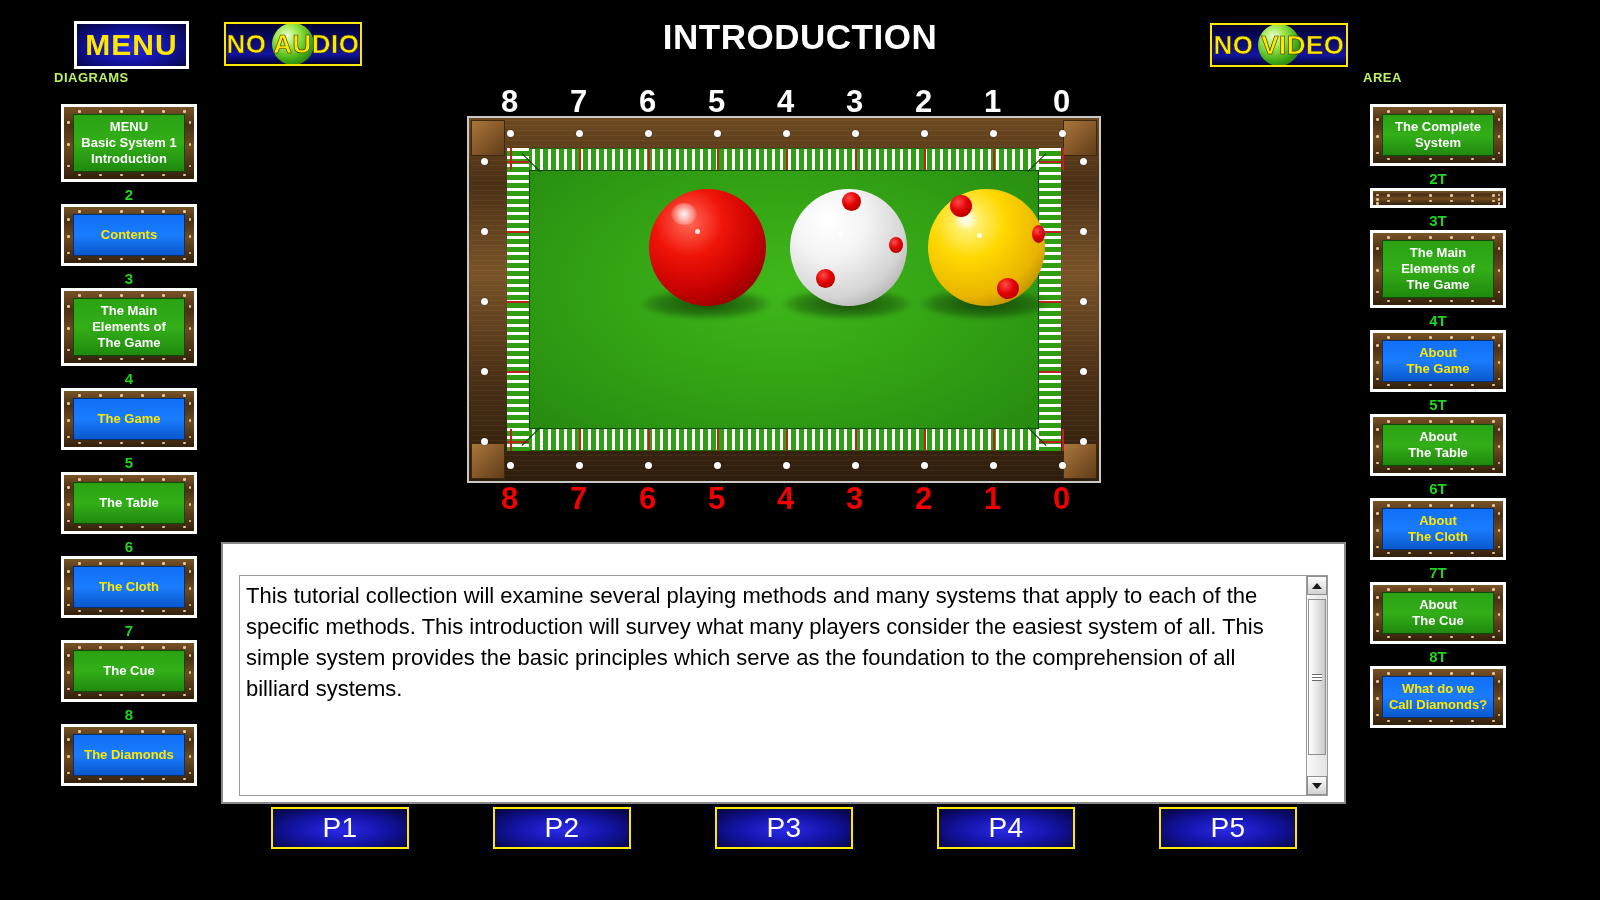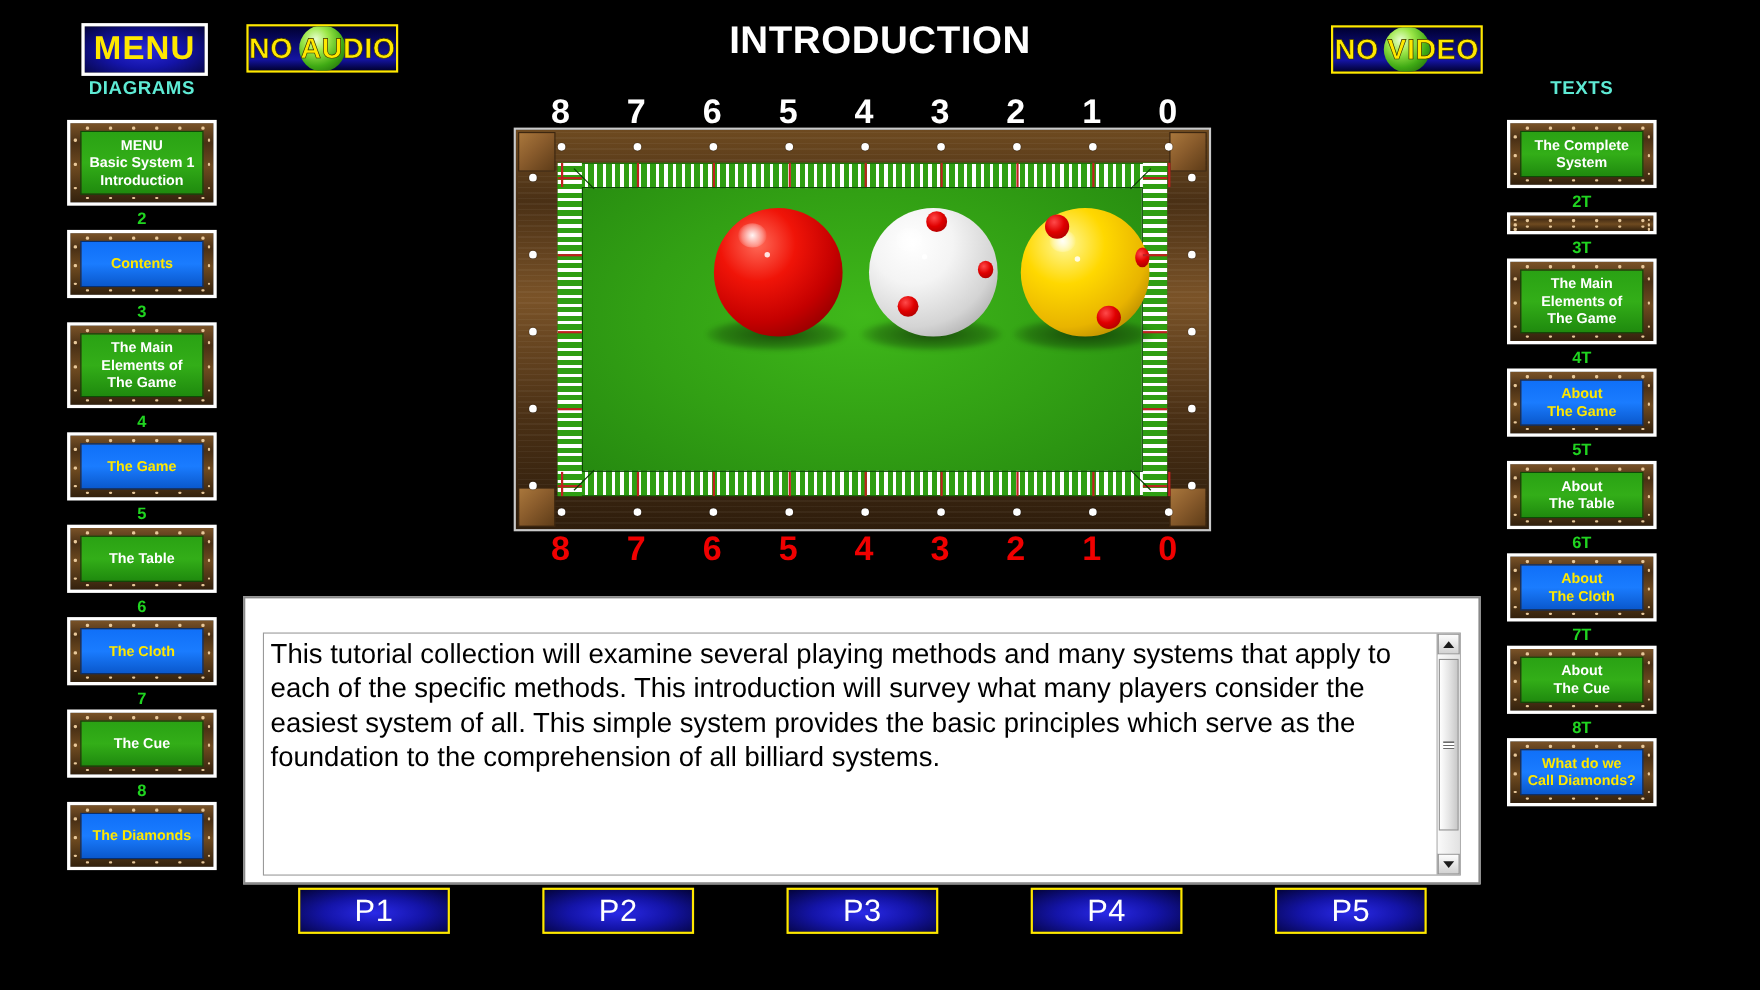--- a/index.html
+++ b/index.html
@@ -181,21 +181,21 @@
   #ball-yellow {
     background: radial-gradient(circle at 34% 28%, #fff89a 0%, #ffd800 32%, #e8b400 66%, #8a6200 100%);
   }
 
   
   .side-col { position: absolute; width: 150px; }
   #diagrams-col { left: 54px; top: 70px; }
   #texts-col    { left: 1363px; top: 70px; }
 
   .col-header {
-    text-align: center; color: #5eead4; font-size: 17px; font-weight: bold;
+    text-align: left; color: #bef264; font-size: 13px; font-weight: bold;
     letter-spacing: 0.5px; margin-bottom: 2px;
   }
   .nav-index {
     text-align: center; color: #20d420; font-size: 15px; font-weight: bold;
     line-height: 16px; height: 17px;
   }
   
   .mini-table {
     width: 136px; margin: 0 auto 0 auto;
     border: 3px solid #ffffff;
@@ -234,21 +234,21 @@
   #text-panel-title {
     text-align: center; font-size: 20px; font-weight: bold; color: #000;
     padding: 4px 0 2px 0; letter-spacing: 0.3px;
   }
   #text-panel-body-wrap {
     position: absolute; left: 16px; right: 16px; top: 31px; bottom: 6px;
     border: 1px solid #9a9a9a; background: #fff; display: flex;
   }
   #text-panel-body {
     flex: 1; padding: 4px 8px 4px 6px; overflow: hidden;
-    font-size: 25px; line-height: 31px; color: #000;
+    font-size: 22px; line-height: 31px; color: #000;
     font-family: "Liberation Sans", sans-serif;
   }
   
   #text-scrollbar {
     width: 21px; background: linear-gradient(to right,#f2f2f2,#d8d8d8);
     border-left: 1px solid #9a9a9a; position: relative;
     display: flex; flex-direction: column; cursor: pointer;
   }
   .sb-btn {
     height: 19px; background: linear-gradient(to bottom,#fdfdfd,#d2d2d2);
@@ -631,21 +631,21 @@
               <div class="mdot" style="top: calc(80%); left: 3px;"></div>
               <div class="mdot" style="top: calc(80%); right: 3px;"></div>
             </div>
             <div class="mini-felt felt-blue">The Diamonds</div>
           </div>
         </div>
       </div>
   </div>
 
   <div class="side-col" id="texts-col">
-    <div class="col-header">TEXTS</div>
+    <div class="col-header">AREA</div>
     <div id="texts-list">
         <div class="nav-item">
           <div class="nav-index"></div>
           <div class="mini-table">
             <div class="dots">
               <div class="mdot" style="left: 14px; top: 3px;"></div>
               <div class="mdot" style="left: 14px; bottom: 3px;"></div>
               <div class="mdot" style="left: 35px; top: 3px;"></div>
               <div class="mdot" style="left: 35px; bottom: 3px;"></div>
               <div class="mdot" style="left: 56px; top: 3px;"></div>

